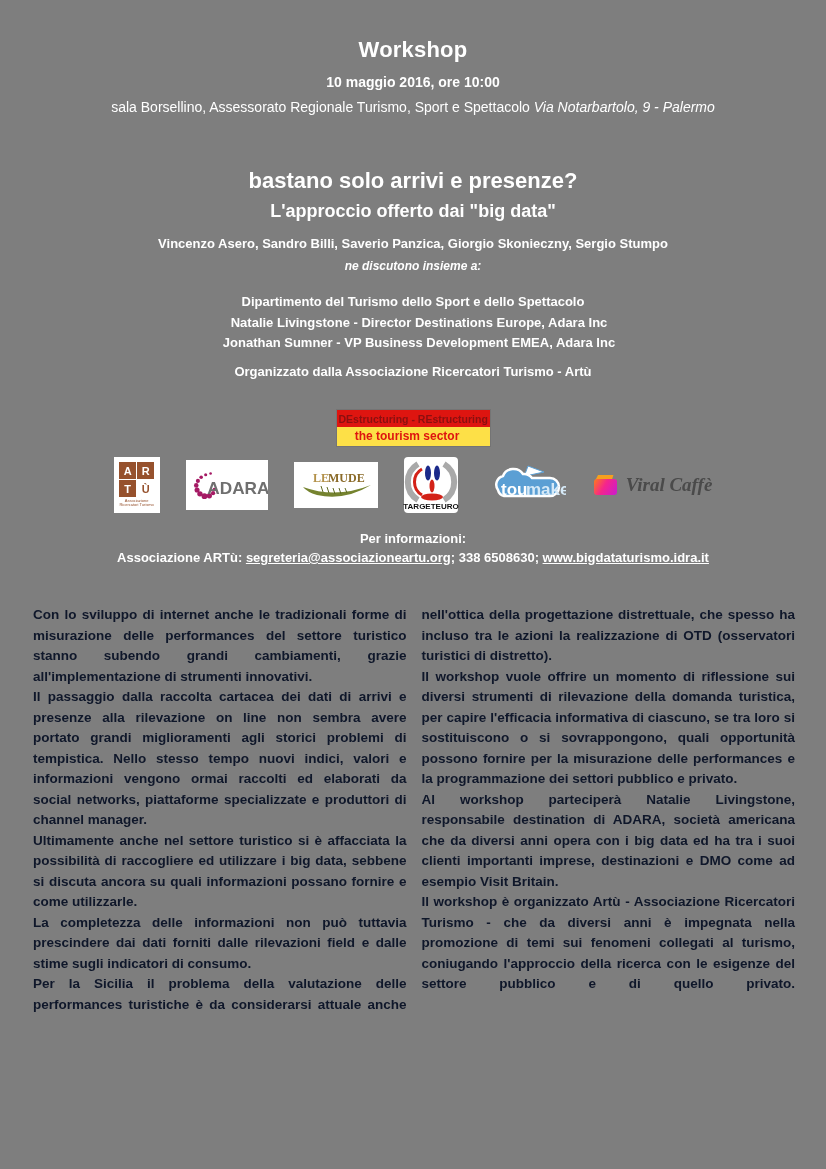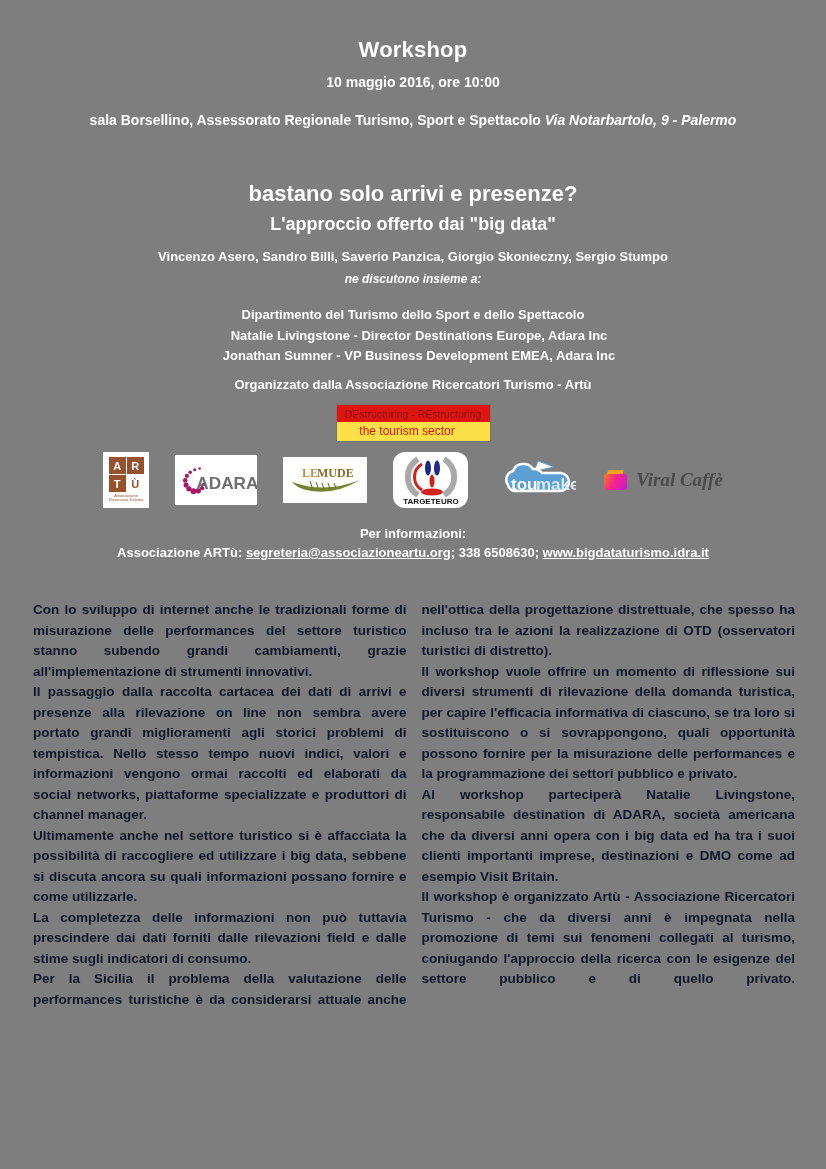--- a/index.html
+++ b/index.html
@@ -4,45 +4,45 @@
 <style>
   html,body{margin:0;padding:0;background:#6e6e6e;}
   .page{
     width:826px;height:1169px;margin:0 auto;position:relative;
     background:#7e7e7e;color:#ffffff;overflow:hidden;
     font-family:"Liberation Sans","DejaVu Sans",sans-serif;
   }
   .center{text-align:center;}
   .workshop{padding-top:37px;font-size:22px;font-weight:bold;letter-spacing:.2px;}
   .datetime{margin-top:11px;font-size:14px;font-weight:bold;}
-  .location{margin-top:22px;font-size:14px;font-weight:bold;white-space:nowrap;}
+  .location{margin-top:9px;font-size:14px;font-weight:normal;white-space:nowrap;}
   .location em{font-style:italic;}
   .title{margin:16px 0 0 0;font-size:22px;font-weight:bold;line-height:33px;}
   .subtitle{margin-top:4px;font-size:18px;font-weight:bold;}
   .authors{margin-top:14px;font-size:13px;font-weight:bold;}
   .discuss{margin-top:8px;font-size:12px;font-weight:bold;font-style:italic;}
   .participant-dept{margin-top:21px;font-size:13px;font-weight:bold;}
   .participant{margin-top:5px;font-size:13px;font-weight:bold;line-height:18px;padding-left:12px;}
   .participant + .participant{margin-top:2px;}
   .organizer{margin-top:12px;font-size:13px;font-weight:bold;}
   
-  .banner{margin:13px auto 0 auto;width:153px;font-weight:normal;box-shadow:0 0 0 1px rgba(0,0,0,.08);}
+  .banner{margin:31px auto 0 auto;width:153px;font-weight:bold;box-shadow:0 0 0 1px rgba(0,0,0,.08);}
   .banner-line1{background:#de1510;color:#8a1010;font-size:10.5px;padding:3px 2px 2px 2px;white-space:nowrap;}
   .banner-line2{background:#fde047;color:#de1510;font-size:12px;padding:2px 14px 3px 2px;}
   
   .logos{margin-top:9px;display:flex;justify-content:center;align-items:center;gap:26px;height:60px;}
   .logo-box{background:#ffffff;display:flex;align-items:center;justify-content:center;flex-direction:column;}
   .artu-box{width:46px;height:54px;padding-top:2px;justify-content:flex-start;}
   .artu-grid{display:grid;grid-template-columns:17px 17px;grid-template-rows:17px 17px;gap:1px;margin-top:3px;}
   .artu-sq{background:#96512d;color:#fff;font-size:11px;font-weight:bold;display:flex;align-items:center;justify-content:center;}
   .artu-sq.u{background:#ffffff;color:#96512d;}
   .artu-caption{margin-top:2px;width:40px;font-size:4px;line-height:4px;color:#96512d;text-align:center;overflow:hidden;}
   .adara-box{width:82px;height:50px;flex-direction:row;}
   .lemude-box{width:84px;height:46px;}
-  .target-box{width:75px;height:56px;border-radius:12px;text-decoration:underline;}
+  .target-box{width:54px;height:56px;border-radius:4px;text-decoration:underline;}
   .toumake-box{width:82px;height:46px;background:transparent;}
   .viral-box{background:transparent;display:flex;flex-direction:row;align-items:center;gap:7px;}
   .viral-icon{width:27px;height:21px;position:relative;}
   .viral-icon .flap{position:absolute;left:0;top:0;width:22px;height:8px;background:#f5a01e;clip-path:polygon(12% 100%,30% 0,100% 0,88% 100%);}
   .viral-icon .cup{position:absolute;left:2px;top:4px;width:23px;height:16px;border-radius:3px;background:linear-gradient(120deg,#ff7a1a 0%,#f5258c 45%,#c81bd0 100%);}
   .viral-text{font-family:"Liberation Serif","DejaVu Serif",serif;font-style:italic;font-weight:bold;font-size:19px;color:#4a4a4a;}
   
   .perinfo{margin-top:16px;font-size:13px;font-weight:bold;}
   .contact{margin-top:4px;font-size:13px;font-weight:bold;white-space:nowrap;}
   .contact a{color:#ffffff;text-decoration:underline;cursor:pointer;}

